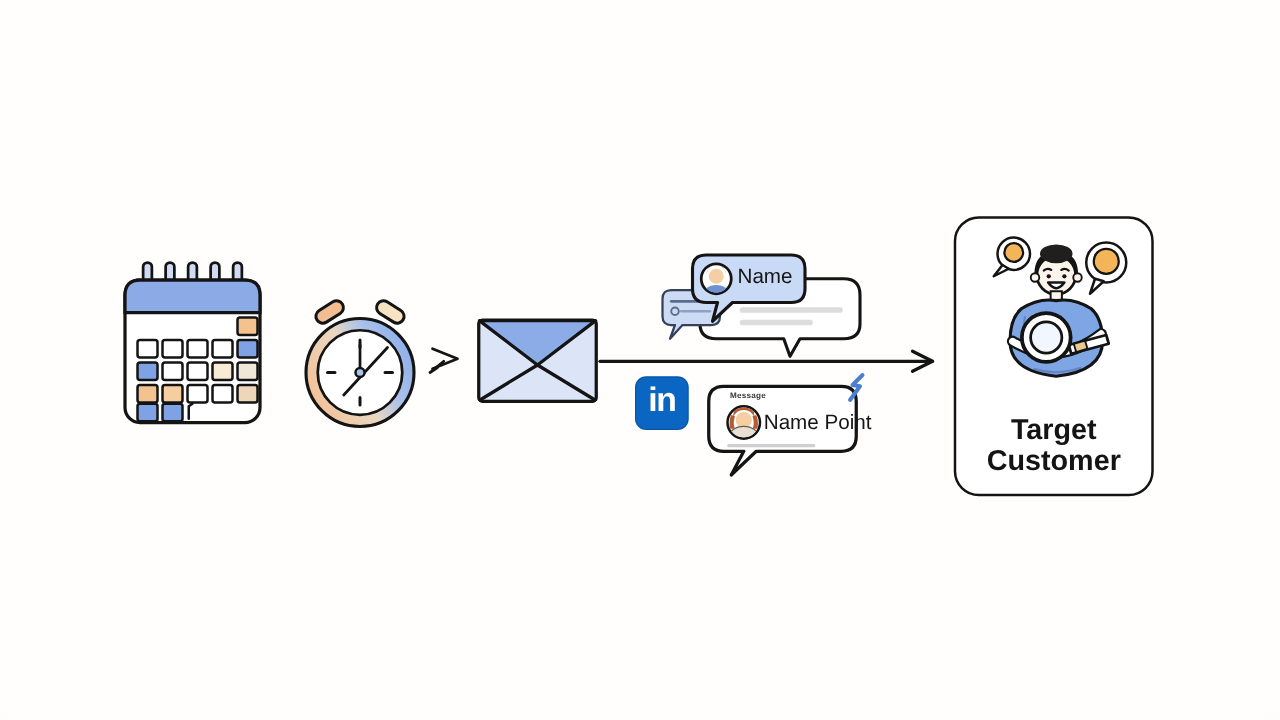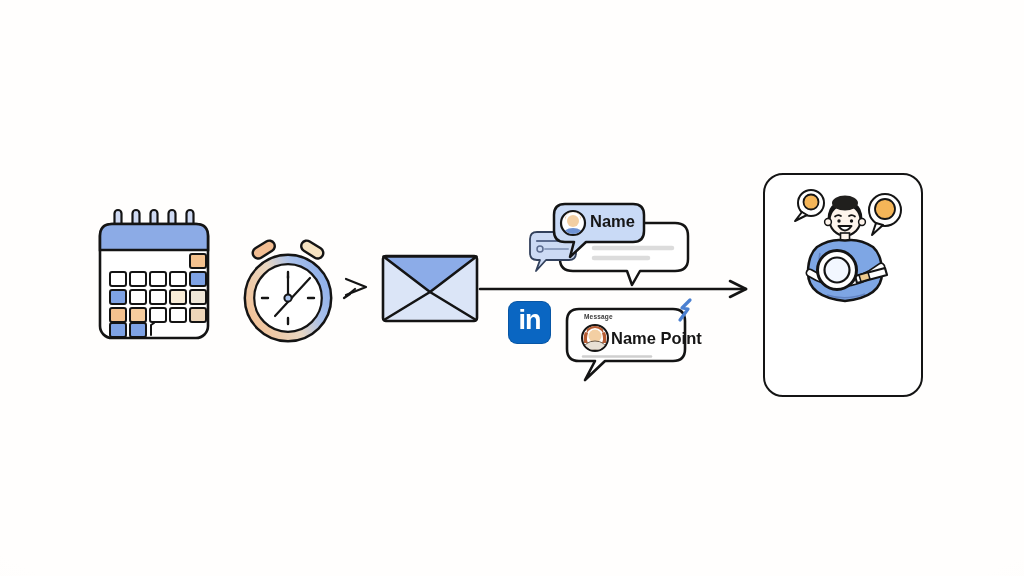--- a/index.html
+++ b/index.html
@@ -13,21 +13,21 @@
   .li-tile{
     left:508px;top:301px;width:43px;height:43px;border-radius:9px;
     background:#0a66c2;display:flex;align-items:center;justify-content:center;
     box-shadow:inset 0 0 0 1px rgba(0,0,0,.15);
   }
   .li-tile span{
     color:#ffffff;font-weight:700;font-size:27px;line-height:1;
     letter-spacing:-1px;transform:translateY(-2px);
   }
   
-  .bubble-label{font-weight:700;font-size:16.5px;color:#161616;white-space:nowrap;}
+  .bubble-label{font-weight:400;font-size:16.5px;color:#161616;white-space:nowrap;}
   .micro-label{
     font-weight:700;font-size:6.5px;color:#3a3a3a;letter-spacing:.2px;
     filter:blur(0.4px);white-space:nowrap;
   }
   
   .card{
     left:763px;top:173px;width:160px;height:224px;background:#ffffff;
     border:2.5px solid #141414;border-radius:20px;box-sizing:border-box;
   }
   .card-label{
@@ -205,15 +205,19 @@
       <path d="M37,90 Q72,112 108,84" fill="none" stroke="#141414" stroke-width="9" stroke-linecap="round"></path>
       <path d="M37,90 Q72,112 108,84" fill="none" stroke="#ffffff" stroke-width="5.5" stroke-linecap="round"></path>
 
       <g>
         <path d="M82,93 L112,85 L114,92 L84,100 Z" fill="#ffffff" stroke="#141414" stroke-width="2.2" stroke-linejoin="round"></path>
         <path d="M86,92 L95,89.5 L97,96 L88,98.8 Z" fill="#ecc98e" stroke="#141414" stroke-width="1.5" stroke-linejoin="round"></path>
         <circle cx="64" cy="87" r="19.5" fill="#ffffff" stroke="#141414" stroke-width="3"></circle>
         <circle cx="64" cy="87" r="12.5" fill="#f2f7ff" stroke="#141414" stroke-width="2.2"></circle>
       </g>
     </svg>
+    <div class="card-label">
+      <div>Target</div>
+      <div>Customer</div>
+    </div>
   </div>
 
 </div>
 
 </body></html>

